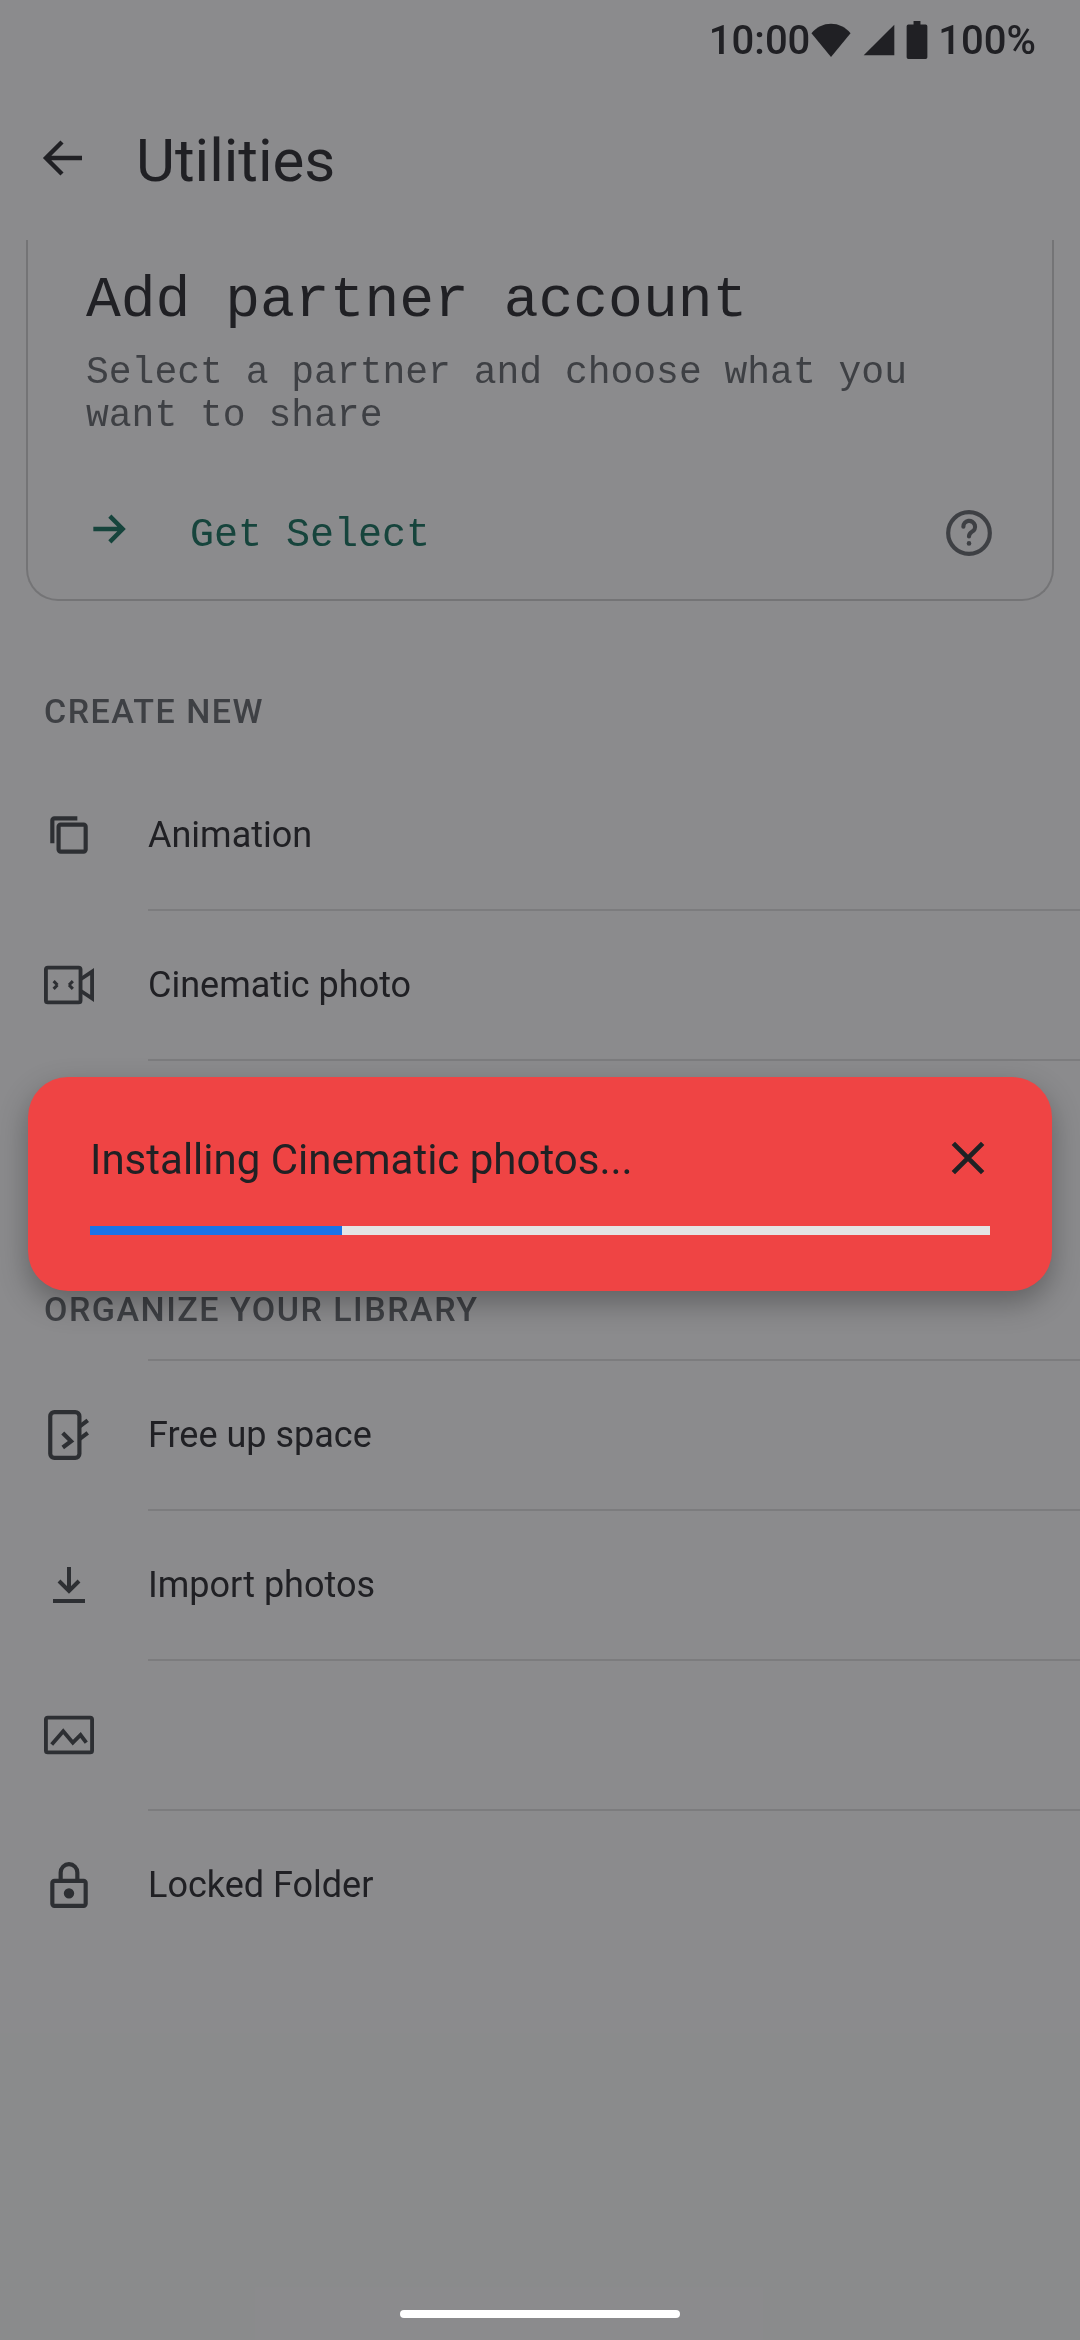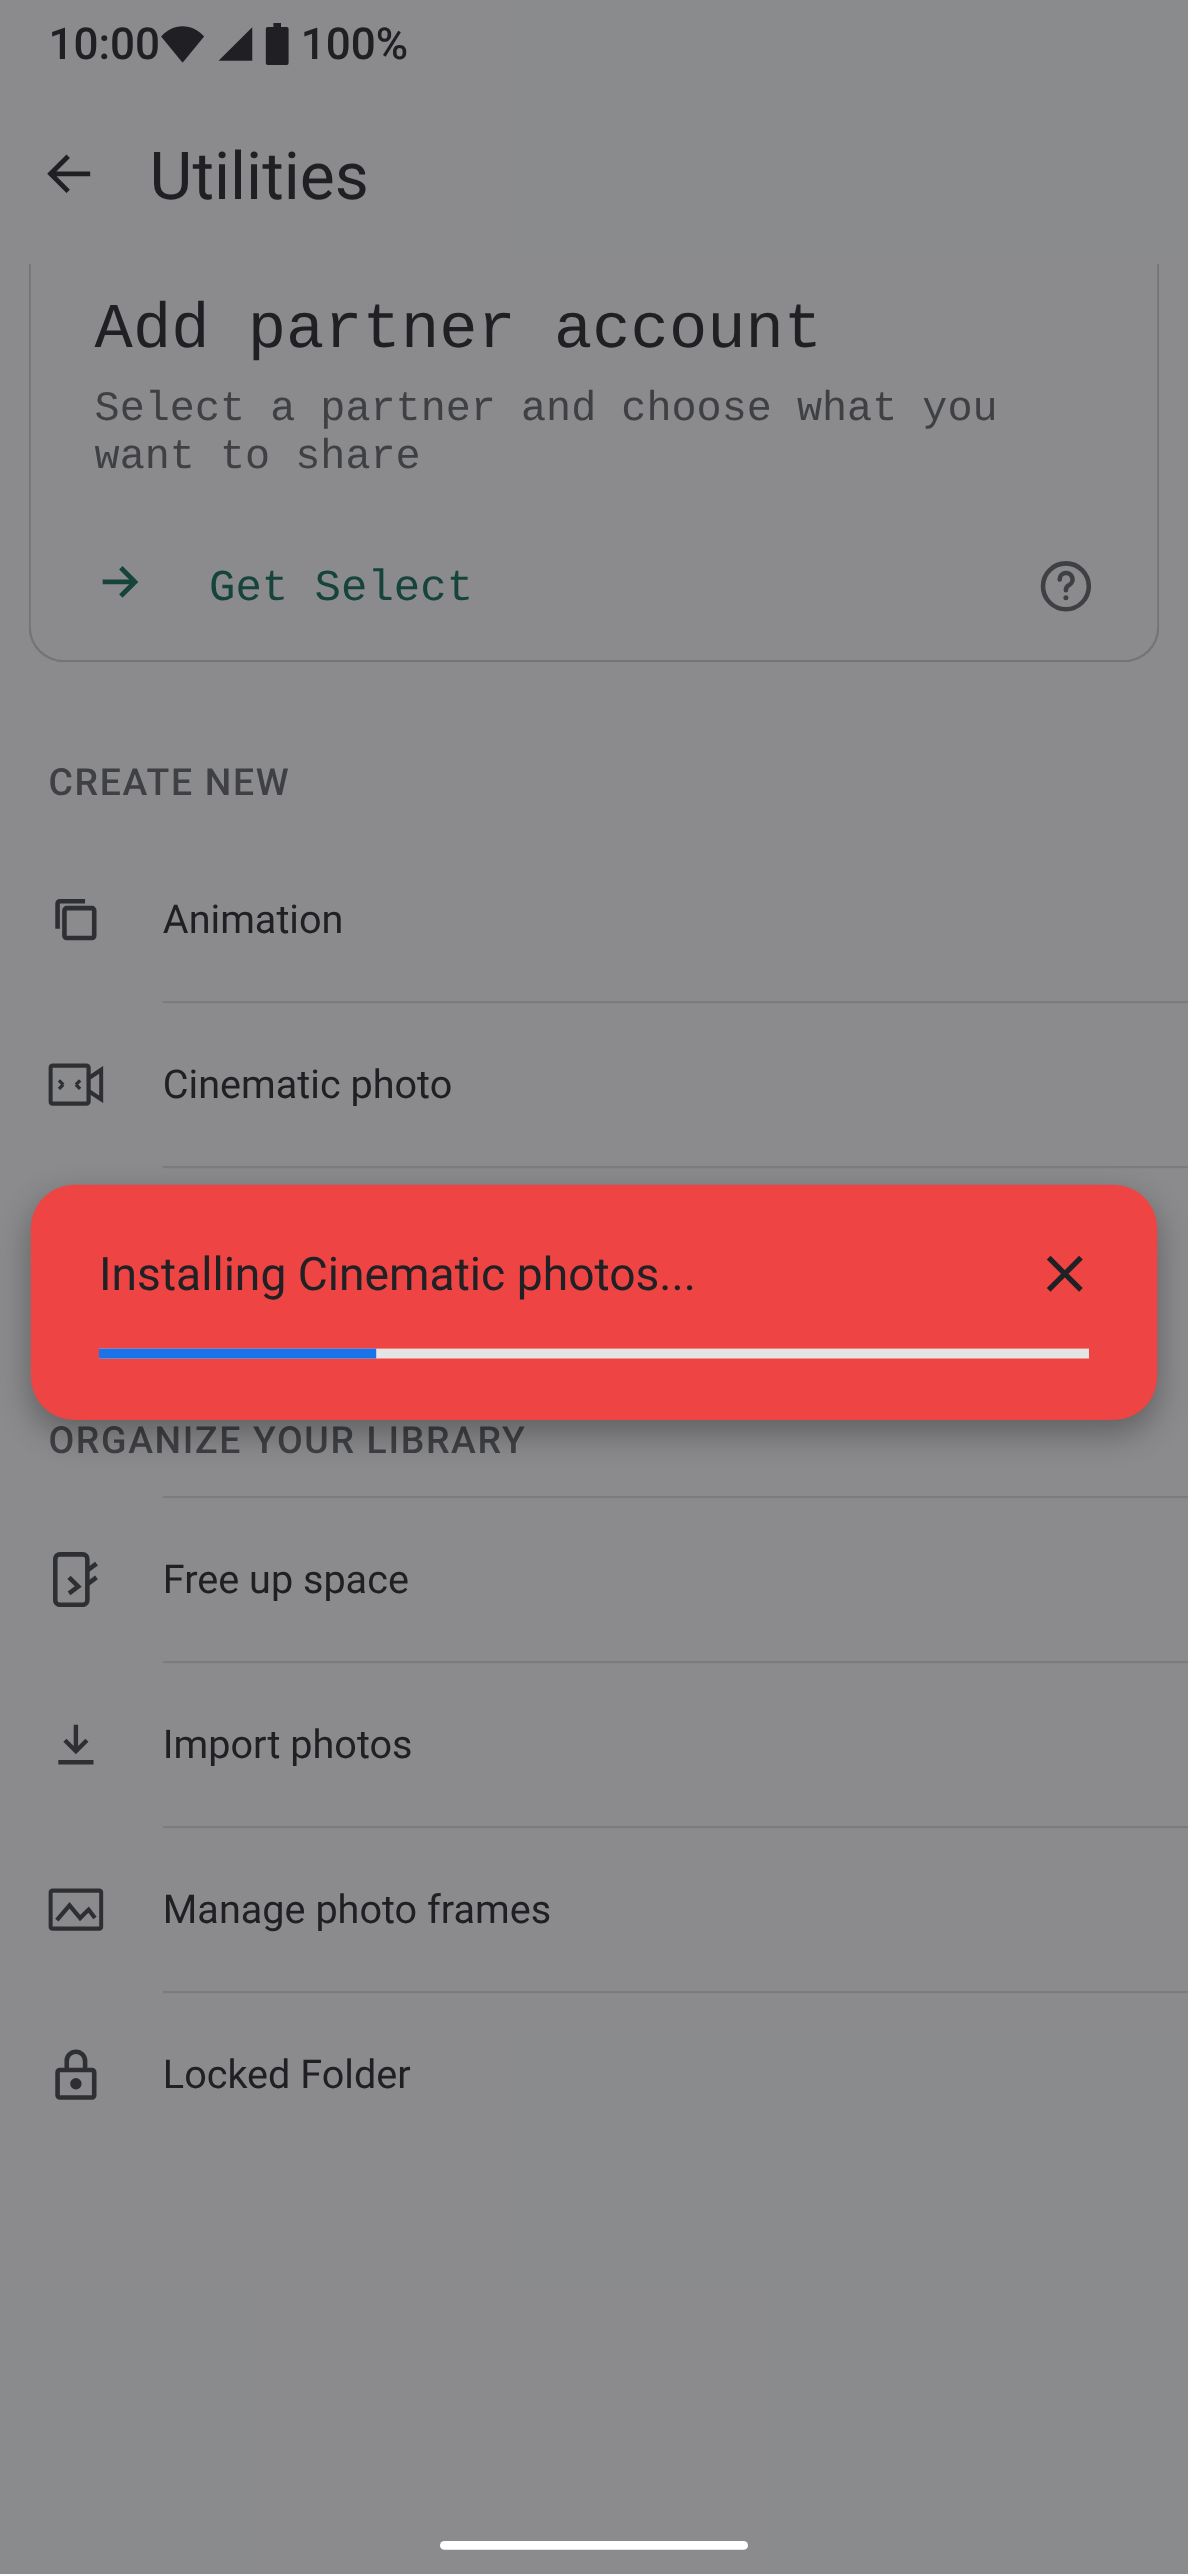--- a/index.html
+++ b/index.html
@@ -1,20 +1,20 @@
 <!DOCTYPE html>
 <html><head>
 <meta charset="utf-8">
 <style>
   * { box-sizing: border-box; margin: 0; padding: 0; }
   html, body { width: 1080px; height: 2340px; overflow: hidden; font-family: Roboto, 'Segoe UI', Arial, sans-serif; background: #ffffff; }
   .screen { position: relative; width: 1080px; height: 2340px; background: #fefefe; }
 
   
-  .status-bar { display: flex; justify-content: flex-start; align-items: center; padding: 0 44px; height: 80px; font-size: 40px; font-weight: 500; color: #202124; }
+  .status-bar { display: flex; justify-content: flex-end; align-items: center; padding: 0 44px; height: 80px; font-size: 40px; font-weight: 500; color: #202124; }
   .status-right { display: flex; align-items: center; gap: 10px; }
   .status-right svg { display: block; }
 
   
   .app-bar { display: flex; align-items: center; height: 160px; padding: 0 40px; gap: 48px; }
   .app-bar .title { font-size: 60px; font-weight: 400; color: #202124; }
 
   
   .card { margin: 0 26px 50px 26px; border: 2px solid #d0d0d0; border-radius: 32px; border-top: none; border-top-left-radius: 0; border-top-right-radius: 0; padding: 28px 58px 36px 58px; display: flex; flex-direction: column; font-family: Liberation Mono, monospace; }
   .card-title { font-size: 58px; font-weight: 400; color: #202124; margin-bottom: 18px; }
@@ -165,21 +165,20 @@
   </div>
   <div class="divider"></div>
 
   <div class="row">
     <span class="icon-wrap">
       <svg width="52" height="42" viewBox="0 0 26 20" fill="none" stroke="#3c4043" stroke-width="2">
           <rect x="1" y="1" width="24" height="18" rx="1"></rect>
           <path d="M4 15 L10 8 L15 14 L19 10 L22 14"></path>
         </svg>
     </span>
-    <span class="label">Manage photo frames</span>
   </div>
   <div class="divider"></div>
 
   <div class="row">
     <span class="icon-wrap">
       <svg width="42" height="50" viewBox="0 0 20 24" fill="none" stroke="#3c4043" stroke-width="2">
           <rect x="2" y="10" width="16" height="12" rx="1"></rect>
           <path d="M6 10 V6 a4 4 0 0 1 8 0 V10"></path>
           <circle cx="10" cy="16" r="1.5" fill="#3c4043"></circle>
         </svg>

